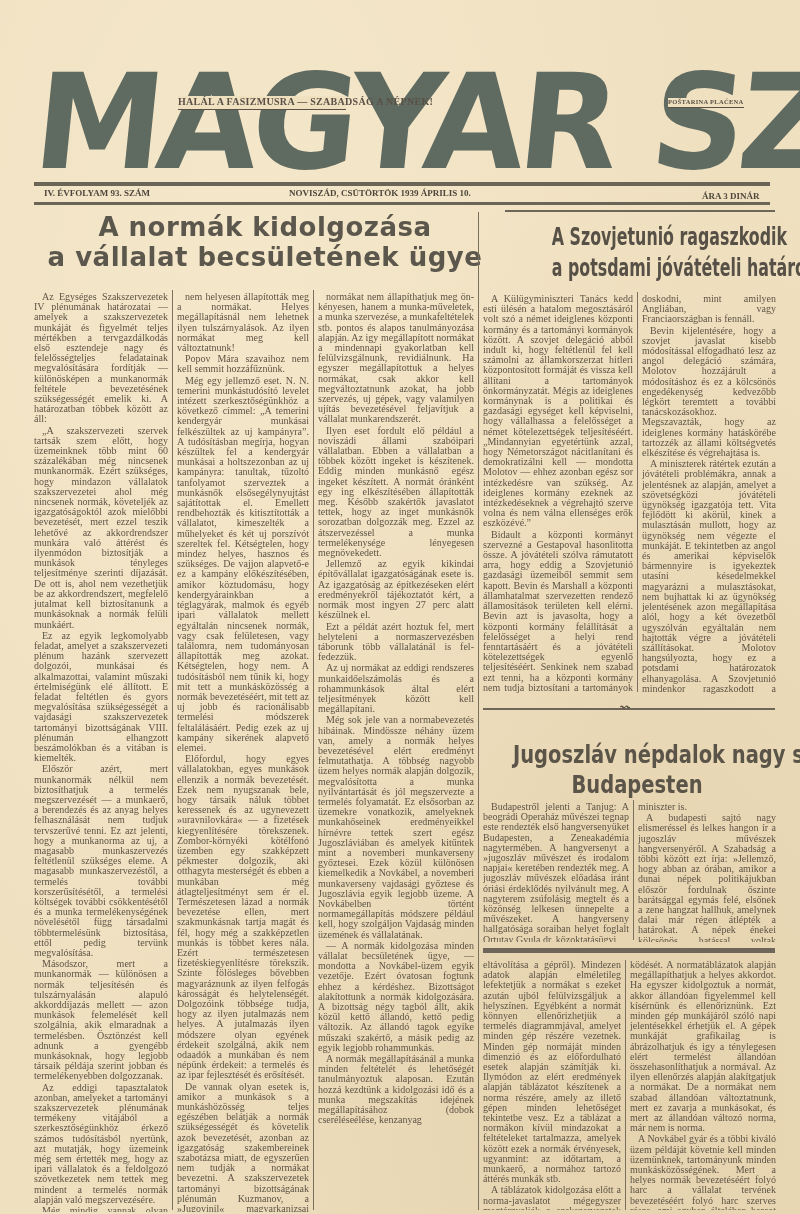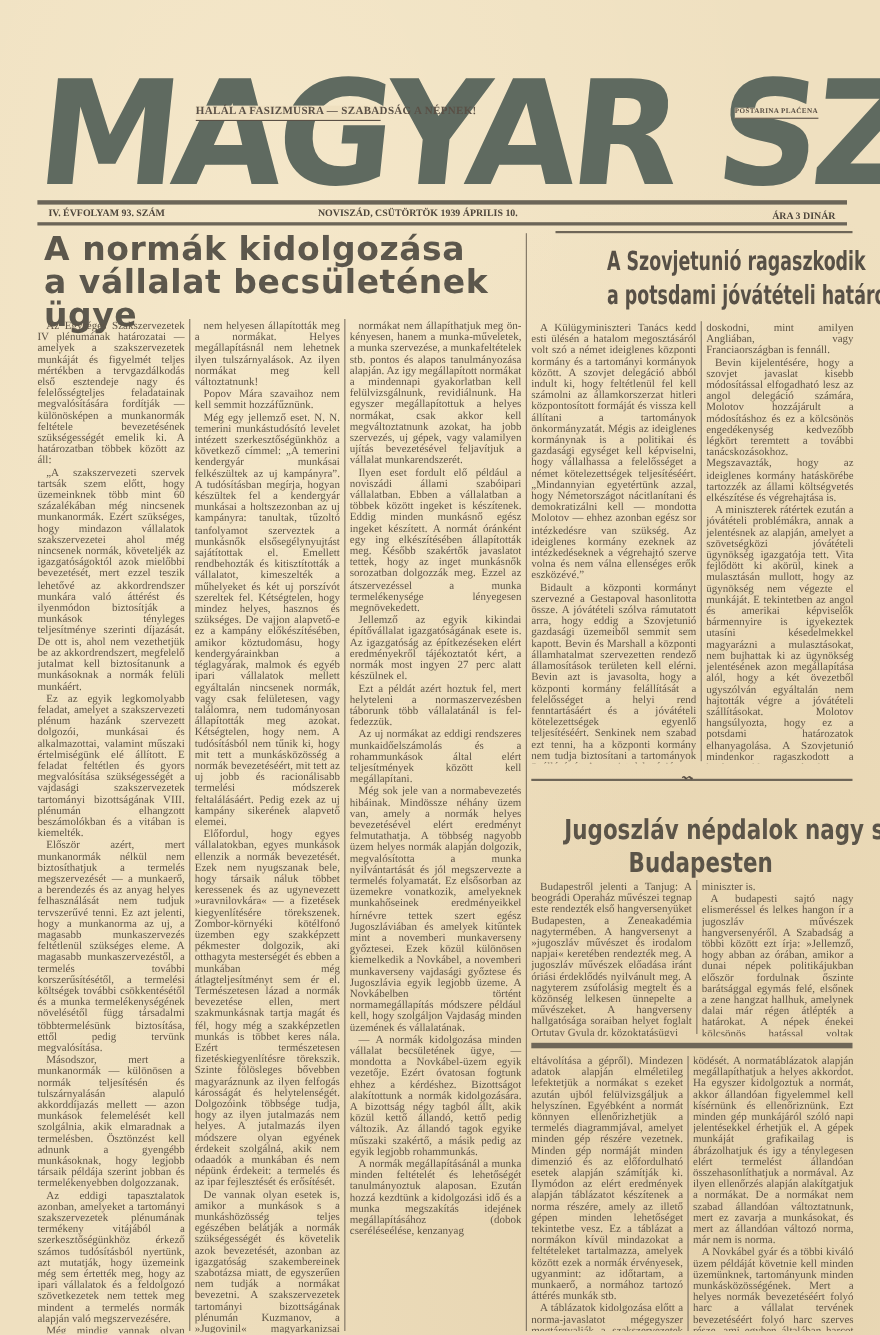--- a/index.html
+++ b/index.html
@@ -39,23 +39,23 @@
   }
   .rule-thick { position:absolute; left:34px; width:736px; height:4px; background:#6b6558; }
   .dateline {
     position:absolute; left:34px; top:188px; width:736px; height:14px;
     font-size:9px; color:#4e463c; font-weight:bold;
   }
   .dateline span { position:absolute; top:0; white-space:nowrap; }
 
   
   .h-main {
-    position:absolute; left:40px; top:212px; width:450px; text-align:left;
+    position:absolute; left:40px; top:212px; width:450px; text-align:center;
     font-family:"DejaVu Sans", sans-serif; font-weight:bold; color:#5c574c;
-    font-size:30px; line-height:30px; letter-spacing:0.5px;
+    font-size:26px; line-height:30px; letter-spacing:0.5px;
   }
   .h-right-wrap { position:absolute; left:505px; top:222px; width:275px; height:66px; overflow:visible; }
   .h-right-wrap div {
     font-family:"DejaVu Sans", sans-serif; font-weight:bold; color:#575046;
     font-size:24px; line-height:31px; white-space:nowrap; text-align:center;
     transform:scaleX(0.66); transform-origin:center top; width:275px;
   }
   .h-jugo {
     position:absolute; left:478px; top:740px; width:318px; text-align:center;
     font-family:"DejaVu Sans", sans-serif; font-weight:bold; color:#5b5448;

